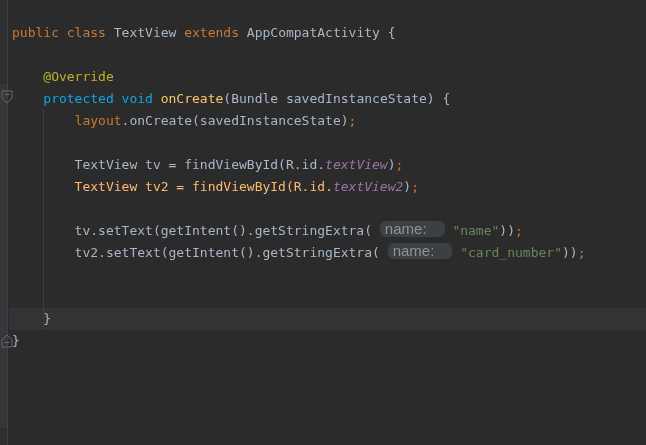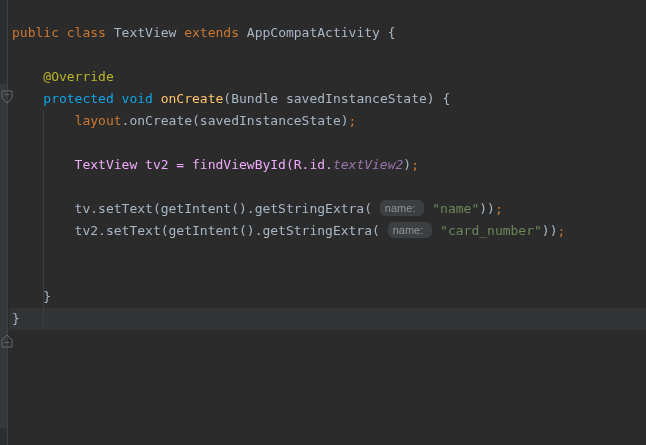--- a/index.html
+++ b/index.html
@@ -25,22 +25,22 @@
   .code{
     position:absolute;left:12px;top:22px;right:0;
     font-size:13px;line-height:22px;
   }
   .line{height:22px;white-space:pre;}
   .line span{white-space:pre;}
   .tok-sf{font-style:italic;}
   .inlay-chip{
     display:inline-block;
     font-family:"Liberation Sans","DejaVu Sans",sans-serif;
-    font-size:11px;line-height:14px;
-    padding:1px 9px 1px 5px;
+    font-size:15px;line-height:14px;
+    padding:1px 18px 1px 5px;
     border-radius:6px;
     vertical-align:1px;
     white-space:nowrap;
   }
 </style>
 </head>
 <body>
 
 <div id="screen" style="background: rgb(43, 43, 43);">
 
@@ -65,21 +65,22 @@
     </svg>
   </div>
 
   <div class="code">
       <div class="line"><span class="tok-kw" style="color: rgb(204, 120, 50);">public class </span><span class="tok-pl" style="color: rgb(169, 183, 198);">TextView </span><span class="tok-kw" style="color: rgb(204, 120, 50);">extends </span><span class="tok-pl" style="color: rgb(169, 183, 198);">AppCompatActivity {</span></div>
       <div class="line"></div>
       <div class="line"><span class="tok-pl" style="color: rgb(169, 183, 198);">    </span><span class="tok-an" style="color: rgb(187, 181, 41);">@Override</span></div>
       <div class="line"><span class="tok-pl" style="color: rgb(169, 183, 198);">    </span><span class="tok-kw" style="color: #0ea5e9;">protected void </span><span class="tok-md" style="color: rgb(255, 198, 107);">onCreate</span><span class="tok-pl" style="color: rgb(169, 183, 198);">(Bundle savedInstanceState) {</span></div>
       <div class="line"><span class="tok-pl" style="color: rgb(169, 183, 198);">        </span><span class="tok-kw" style="color: rgb(204, 120, 50);">layout</span><span class="tok-pl" style="color: rgb(169, 183, 198);">.onCreate(savedInstanceState)</span><span class="tok-sc" style="color: rgb(204, 120, 50);">;</span></div>
       <div class="line"></div>
-      <div class="line"><span class="tok-pl" style="color: #f0abfc;">        TextView tv2 = findViewById(R.id.</span><span class="tok-sf" style="color: rgb(152, 118, 170);">textView2</span><span class="tok-pl" style="color: rgb(169, 183, 198);">)</span><span class="tok-sc" style="color: rgb(204, 120, 50);">;</span></div>
+      <div class="line"><span class="tok-pl" style="color: rgb(169, 183, 198);">        TextView tv = findViewById(R.id.</span><span class="tok-sf" style="color: rgb(152, 118, 170);">textView</span><span class="tok-pl" style="color: rgb(169, 183, 198);">)</span><span class="tok-sc" style="color: rgb(204, 120, 50);">;</span></div>
+      <div class="line"><span class="tok-pl" style="color: #fdba74;">        TextView tv2 = findViewById(R.id.</span><span class="tok-sf" style="color: rgb(152, 118, 170);">textView2</span><span class="tok-pl" style="color: rgb(169, 183, 198);">)</span><span class="tok-sc" style="color: rgb(204, 120, 50);">;</span></div>
       <div class="line"></div>
       <div class="line"><span class="tok-pl" style="color: rgb(169, 183, 198);">        tv.setText(getIntent().getStringExtra(</span><span class="tok-pl" style="color: rgb(169, 183, 198);"> </span><span class="inlay-chip" style="background: rgb(61, 64, 67); color: rgb(144, 147, 150);">name:</span><span class="tok-pl" style="color: rgb(169, 183, 198);"> </span><span class="tok-st" style="color: rgb(106, 135, 89);">"name"</span><span class="tok-pl" style="color: rgb(169, 183, 198);">))</span><span class="tok-sc" style="color: rgb(204, 120, 50);">;</span></div>
       <div class="line"><span class="tok-pl" style="color: rgb(169, 183, 198);">        tv2.setText(getIntent().getStringExtra(</span><span class="tok-pl" style="color: rgb(169, 183, 198);"> </span><span class="inlay-chip" style="background: rgb(61, 64, 67); color: rgb(144, 147, 150);">name:</span><span class="tok-pl" style="color: rgb(169, 183, 198);"> </span><span class="tok-st" style="color: rgb(106, 135, 89);">"card_number"</span><span class="tok-pl" style="color: rgb(169, 183, 198);">))</span><span class="tok-sc" style="color: rgb(204, 120, 50);">;</span></div>
       <div class="line"></div>
       <div class="line"></div>
       <div class="line"><span class="tok-pl" style="color: rgb(169, 183, 198);">    }</span></div>
       <div class="line"><span class="tok-pl" style="color: rgb(169, 183, 198);">}</span></div>
     </div>
 
 </div>

